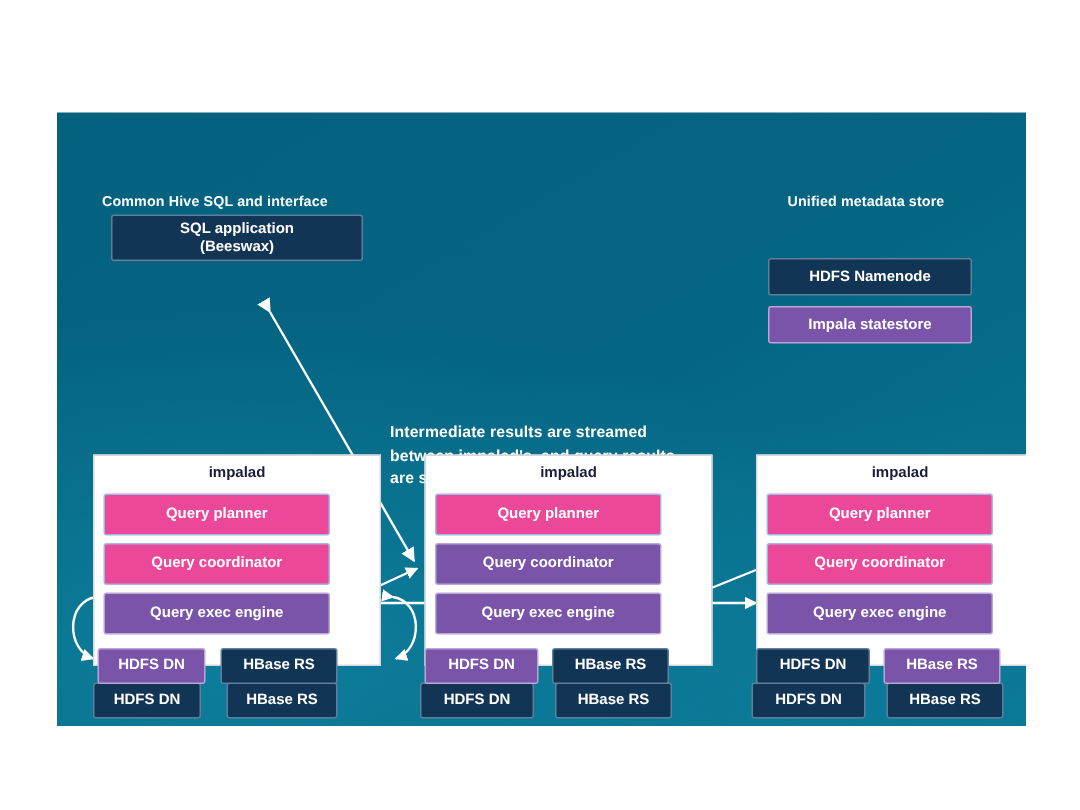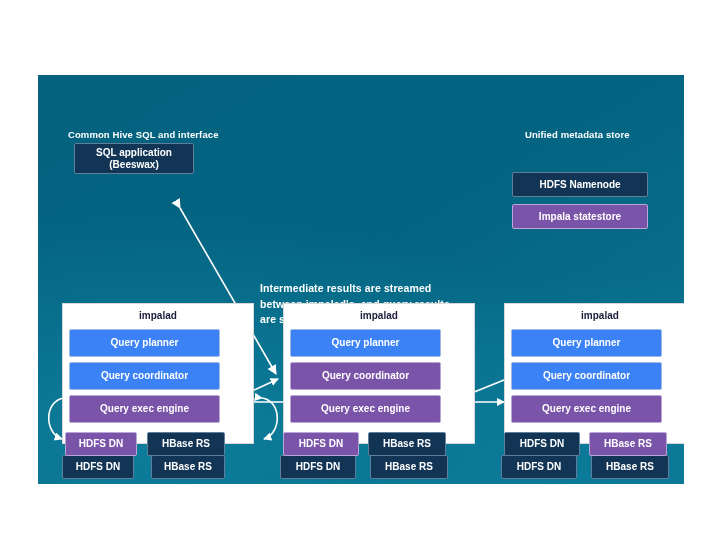--- a/index.html
+++ b/index.html
@@ -29,21 +29,21 @@
     position:absolute;color:#ffffff;font-size:9.5px;font-weight:bold;
     white-space:nowrap;letter-spacing:.1px;
   }
   .box{
     position:absolute;border-radius:2px;display:flex;align-items:center;
     justify-content:center;text-align:center;color:#ffffff;font-weight:bold;
     font-size:10px;line-height:12px;box-sizing:border-box;
   }
   .navy{background:#123455;border:1px solid #5f7f9a;}
   .purple{background:#7a54a8;border:1px solid #b9a5d6;}
-  .blue{background:#3b82f6;border:1px solid #9fb9e4;}
+  .blue{background:#ec4899;border:1px solid #9fb9e4;}
 
   .note{
     position:absolute;left:222px;top:206px;color:#ffffff;font-size:10.5px;
     font-weight:bold;line-height:15.5px;white-space:nowrap;letter-spacing:.1px;
   }
 
   .impalad{
     position:absolute;width:192px;height:141px;background:#ffffff;
     border:1px solid #d8d8d8;box-sizing:border-box;
   }
@@ -87,21 +87,21 @@
       <path d="M26,323 C6,326 6,358 24,364" marker-start="url(#ahs)" marker-end="url(#ahs)"></path>
 
       <path d="M560,323 C580,326 580,358 562,364" marker-start="url(#ahs)" marker-end="url(#ahs)" transform="translate(-336,0)"></path>
 
       <path d="M620,323 C640,326 640,358 622,364" marker-start="url(#ahs)" marker-end="url(#ahs)"></path>
     </g>
   </svg>
 
 
   <div class="caption" style="left:30px;top:54px;">Common Hive SQL and interface</div>
-  <div class="box navy" style="left:36px;top:68px;width:120px;height:31px;flex-direction:column;">
+  <div class="box navy" style="left:36px;top:68px;width:168px;height:31px;flex-direction:column;">
     <span>SQL application</span>
     <span>(Beeswax)</span>
   </div>
 
   <div class="caption" style="left:487px;top:54px;">Unified metadata store</div>
   <div class="box navy" style="left:474px;top:97px;width:136px;height:25px;">HDFS Namenode</div>
   <div class="box purple" style="left:474px;top:129px;width:136px;height:25px;">Impala statestore</div>
 
   <div class="note">
     <div>Intermediate results are streamed</div>

